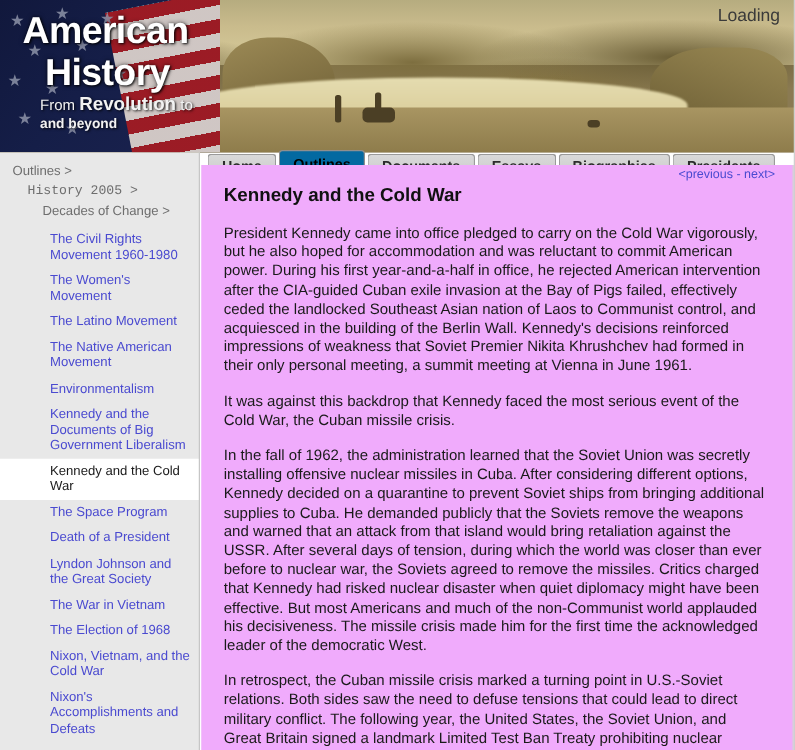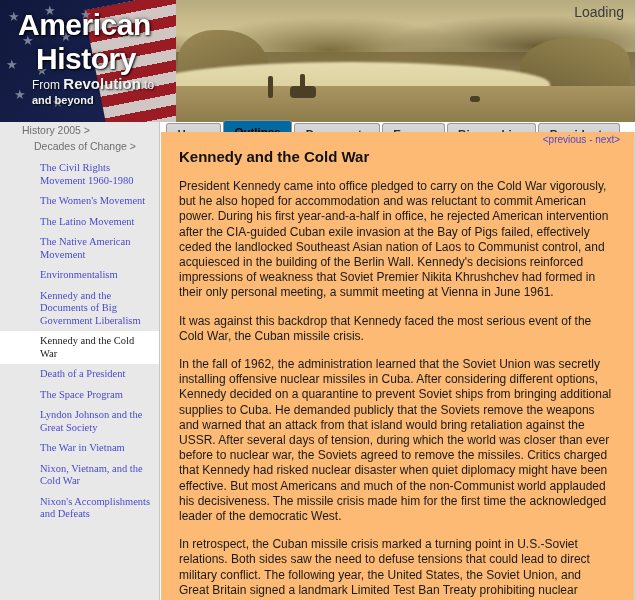--- a/index.html
+++ b/index.html
@@ -192,47 +192,46 @@
     overflow: hidden;
   }
   .crumb {
     font-size: 10.5px;
     color: #6e6e6e;
     margin: 0 0 0 0;
     padding: 2px 0 2px 0;
     cursor: pointer;
   }
   .crumb1 { padding-left: 10px; padding-top: 9px; }
-  .crumb2 { padding-left: 22px; }
+  .crumb2 { padding-left: 22px; font-family: Liberation Mono, monospace; }
   .crumb3 { padding-left: 34px; }
 
   .navlist { margin-top: 4px; }
   .navitem {
     font-size: 10.5px;
     line-height: 12.5px;
     color: #4a4ad0;
     padding: 4px 6px 4px 40px;
     cursor: pointer;
-    font-family: Liberation Serif, serif;
   }
   .navitem.selected {
     background: #ffffff;
     color: #1a1a1a;
     padding-left: 40px;
     margin-right: 0;
   }
 
   
   #content {
     position: absolute;
     left: 161px;
     top: 132px;
     width: 474px;
     height: 468px;
-    background: #fdba74;
+    background: #f0abfc;
     overflow: hidden;
     box-sizing: border-box;
     border-right: 1px solid #d3d3d3;
   }
   #prevnext {
     position: absolute;
     right: 14px;
     top: 2px;
     font-size: 10px;
     color: #4a4ad0;
@@ -313,35 +312,37 @@
       <div class="tab">Home</div>
       <div class="tab active">Outlines</div>
       <div class="tab">Documents</div>
       <div class="tab">Essays</div>
       <div class="tab">Biographies</div>
       <div class="tab">Presidents</div>
     </div>
 
   <div id="sidebar">
     <div id="crumbs">
+        <div class="crumb crumb1">Outlines &gt;</div>
         <div class="crumb crumb2">History 2005 &gt;</div>
         <div class="crumb crumb3">Decades of Change &gt;</div>
       </div>
     <div class="navlist" id="navlist">
         <div class="navitem">The Civil Rights Movement 1960-1980</div>
         <div class="navitem">The Women's Movement</div>
         <div class="navitem">The Latino Movement</div>
         <div class="navitem">The Native American Movement</div>
         <div class="navitem">Environmentalism</div>
         <div class="navitem">Kennedy and the Documents of Big Government Liberalism</div>
         <div class="navitem selected">Kennedy and the Cold War</div>
+        <div class="navitem">The Space Program</div>
         <div class="navitem">Death of a President</div>
-        <div class="navitem">The Space Program</div>
         <div class="navitem">Lyndon Johnson and the Great Society</div>
         <div class="navitem">The War in Vietnam</div>
+        <div class="navitem">The Election of 1968</div>
         <div class="navitem">Nixon, Vietnam, and the Cold War</div>
         <div class="navitem">Nixon's Accomplishments and Defeats</div>
       </div>
   </div>
 
   <div id="content">
     <div id="prevnext">&lt;previous - next&gt;</div>
     <div id="article">
       <h1>Kennedy and the Cold War</h1>
       <div id="paras">

